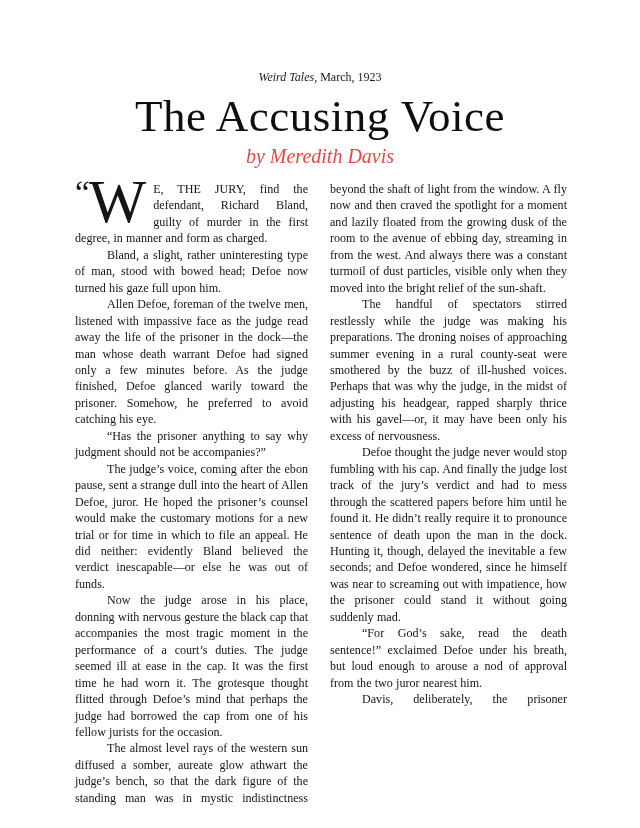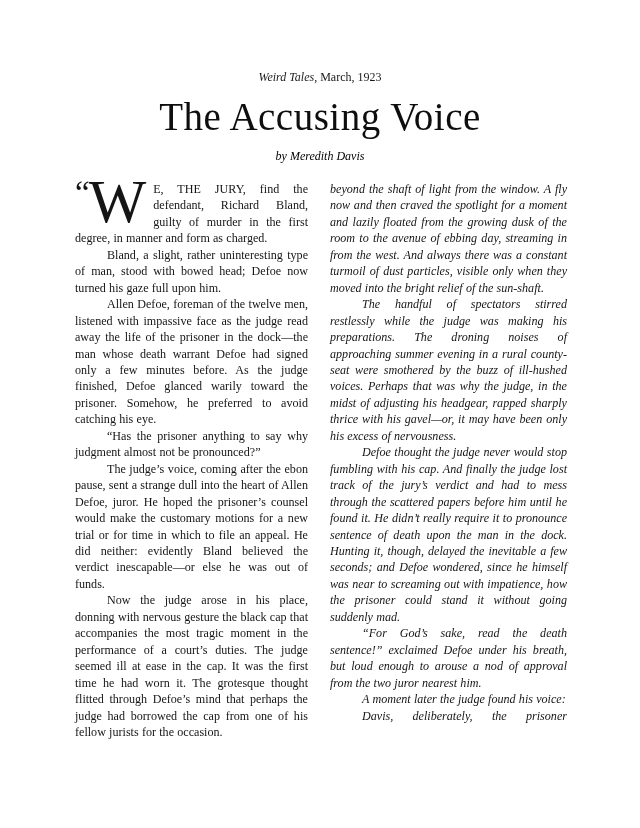--- a/index.html
+++ b/index.html
@@ -19,43 +19,43 @@
     text-align: center;
     font-size: 12px;
     line-height: 14px;
     color: #1a1a1a;
   }
   .journal-header .ital { font-style: italic; }
   .page-title {
     margin-top: 5px;
     text-align: center;
     font-weight: 400;
-    font-size: 39px;
+    font-size: 45px;
     line-height: 55px;
     letter-spacing: 0.5px;
     color: #0e0e0e;
   }
   .byline {
     margin-top: 3px;
     text-align: center;
     font-style: italic;
-    font-size: 12px;
+    font-size: 20px;
     line-height: 19px;
-    color: #000000;
+    color: #ef4444;
   }
   .columns {
     display: flex;
     margin-top: 15px;
     padding-left: 75px;
     padding-right: 73px;
     gap: 22px;
   }
   .col { flex: none; }
   .col-left  { width: 233px; }
-  .col-right { width: 237px; font-style: italic; }
+  .col-right { width: 237px; }
   .para, .lead-para {
     font-size: 12.1px;
     line-height: 16.45px;
     text-align: justify;
     color: #151515;
     word-spacing: 0.2px;
   }
   .para.indent { text-indent: 32px; }
   .para.justify-last { text-align-last: justify; }
   
@@ -98,32 +98,32 @@
       <p class="lead-para">
         <span class="dropcap-block">
             <span class="dc-quote">“</span>
             <span class="dc-letter">W</span>
           </span><span>E, THE JURY, find the defendant, Richard Bland, guilty of murder in the first degree, in manner and form as charged.</span>
       </p>
       <div>
 
       <p class="para indent">Bland, a slight, rather uninteresting type of man, stood with bowed head; Defoe now turned his gaze full upon him.</p>
           <p class="para indent">Allen Defoe, foreman of the twelve men, listened with impassive face as the judge read away the life of the prisoner in the dock—the man whose death warrant Defoe had signed only a few minutes before. As the judge finished, Defoe glanced warily toward the prisoner. Somehow, he preferred to avoid catching his eye.</p>
-          <p class="para indent">“Has the prisoner anything to say why judgment almost not be pronounced?”</p>
+          <p class="para indent">“Has the prisoner anything to say why judgment should not be accompanies?”</p>
           <p class="para indent">The judge’s voice, coming after the ebon pause, sent a strange dull into the heart of Allen Defoe, juror. He hoped the prisoner’s counsel would make the customary motions for a new trial or for time in which to file an appeal. He did neither: evidently Bland believed the verdict inescapable—or else he was out of funds.</p>
           <p class="para indent">Now the judge arose in his place, donning with nervous gesture the black cap that accompanies the most tragic moment in the performance of a court’s duties. The judge seemed ill at ease in the cap. It was the first time he had worn it. The grotesque thought flitted through Defoe’s mind that perhaps the judge had borrowed the cap from one of his fellow jurists for the occasion.</p>
+          <p class="para indent justify-last">The almost level rays of the western sun diffused a somber, aureate glow athwart the judge’s bench, so that the dark figure of the standing man was in mystic indistinctness</p>
         </div>
     </div>
 
     <div class="col col-right">
       <div>
 
       <p class="para">beyond the shaft of light from the window. A fly now and then craved the spotlight for a moment and lazily floated from the growing dusk of the room to the avenue of ebbing day, streaming in from the west. And always there was a constant turmoil of dust particles, visible only when they moved into the bright relief of the sun-shaft.</p>
           <p class="para indent">The handful of spectators stirred restlessly while the judge was making his preparations. The droning noises of approaching summer evening in a rural county-seat were smothered by the buzz of ill-hushed voices. Perhaps that was why the judge, in the midst of adjusting his headgear, rapped sharply thrice with his gavel—or, it may have been only his excess of nervousness.</p>
           <p class="para indent">Defoe thought the judge never would stop fumbling with his cap. And finally the judge lost track of the jury’s verdict and had to mess through the scattered papers before him until he found it. He didn’t really require it to pronounce sentence of death upon the man in the dock. Hunting it, though, delayed the inevitable a few seconds; and Defoe wondered, since he himself was near to screaming out with impatience, how the prisoner could stand it without going suddenly mad.</p>
           <p class="para indent">“For God’s sake, read the death sentence!” exclaimed Defoe under his breath, but loud enough to arouse a nod of approval from the two juror nearest him.</p>
-          <p class="para indent">A moment later the judge found his voice:</p>
           <p class="para indent justify-last">Davis, deliberately, the prisoner</p>
         </div>
     </div>
 
   </div>
 </div>
 
 </body></html>

